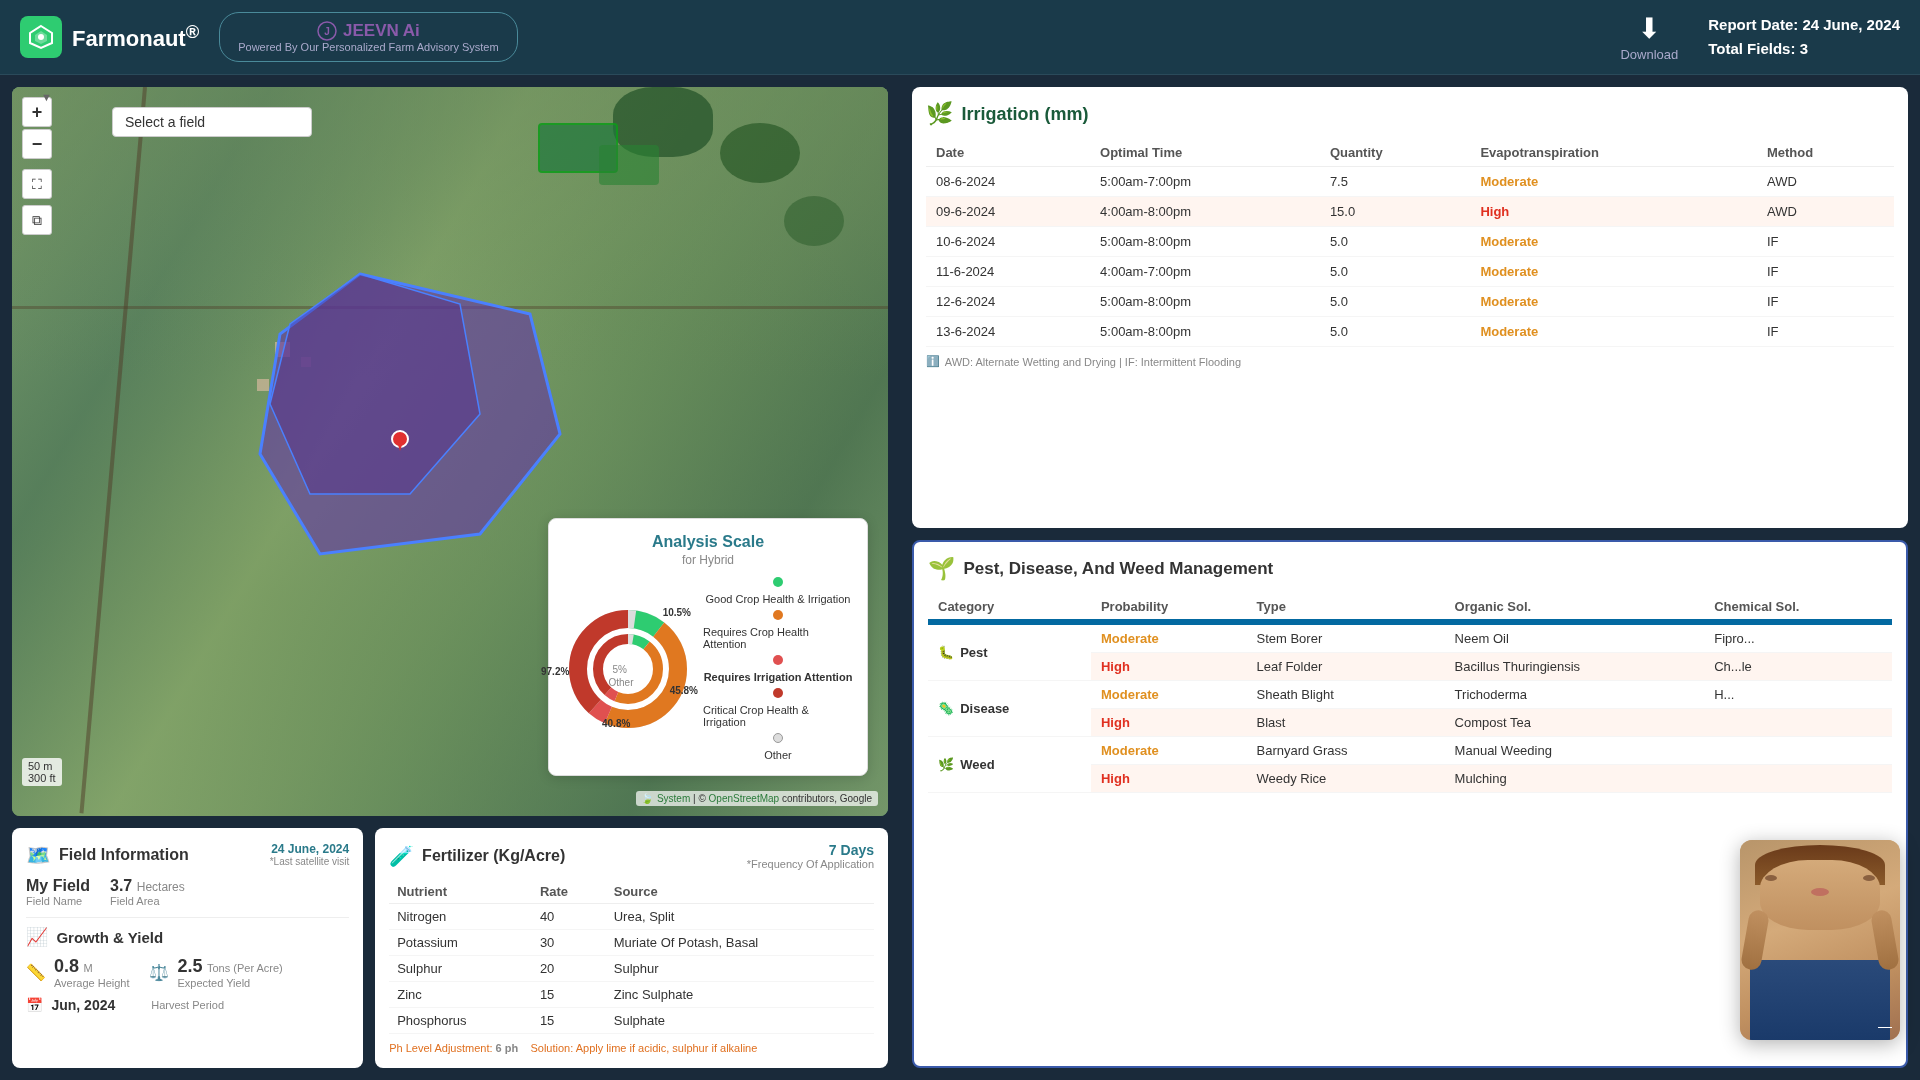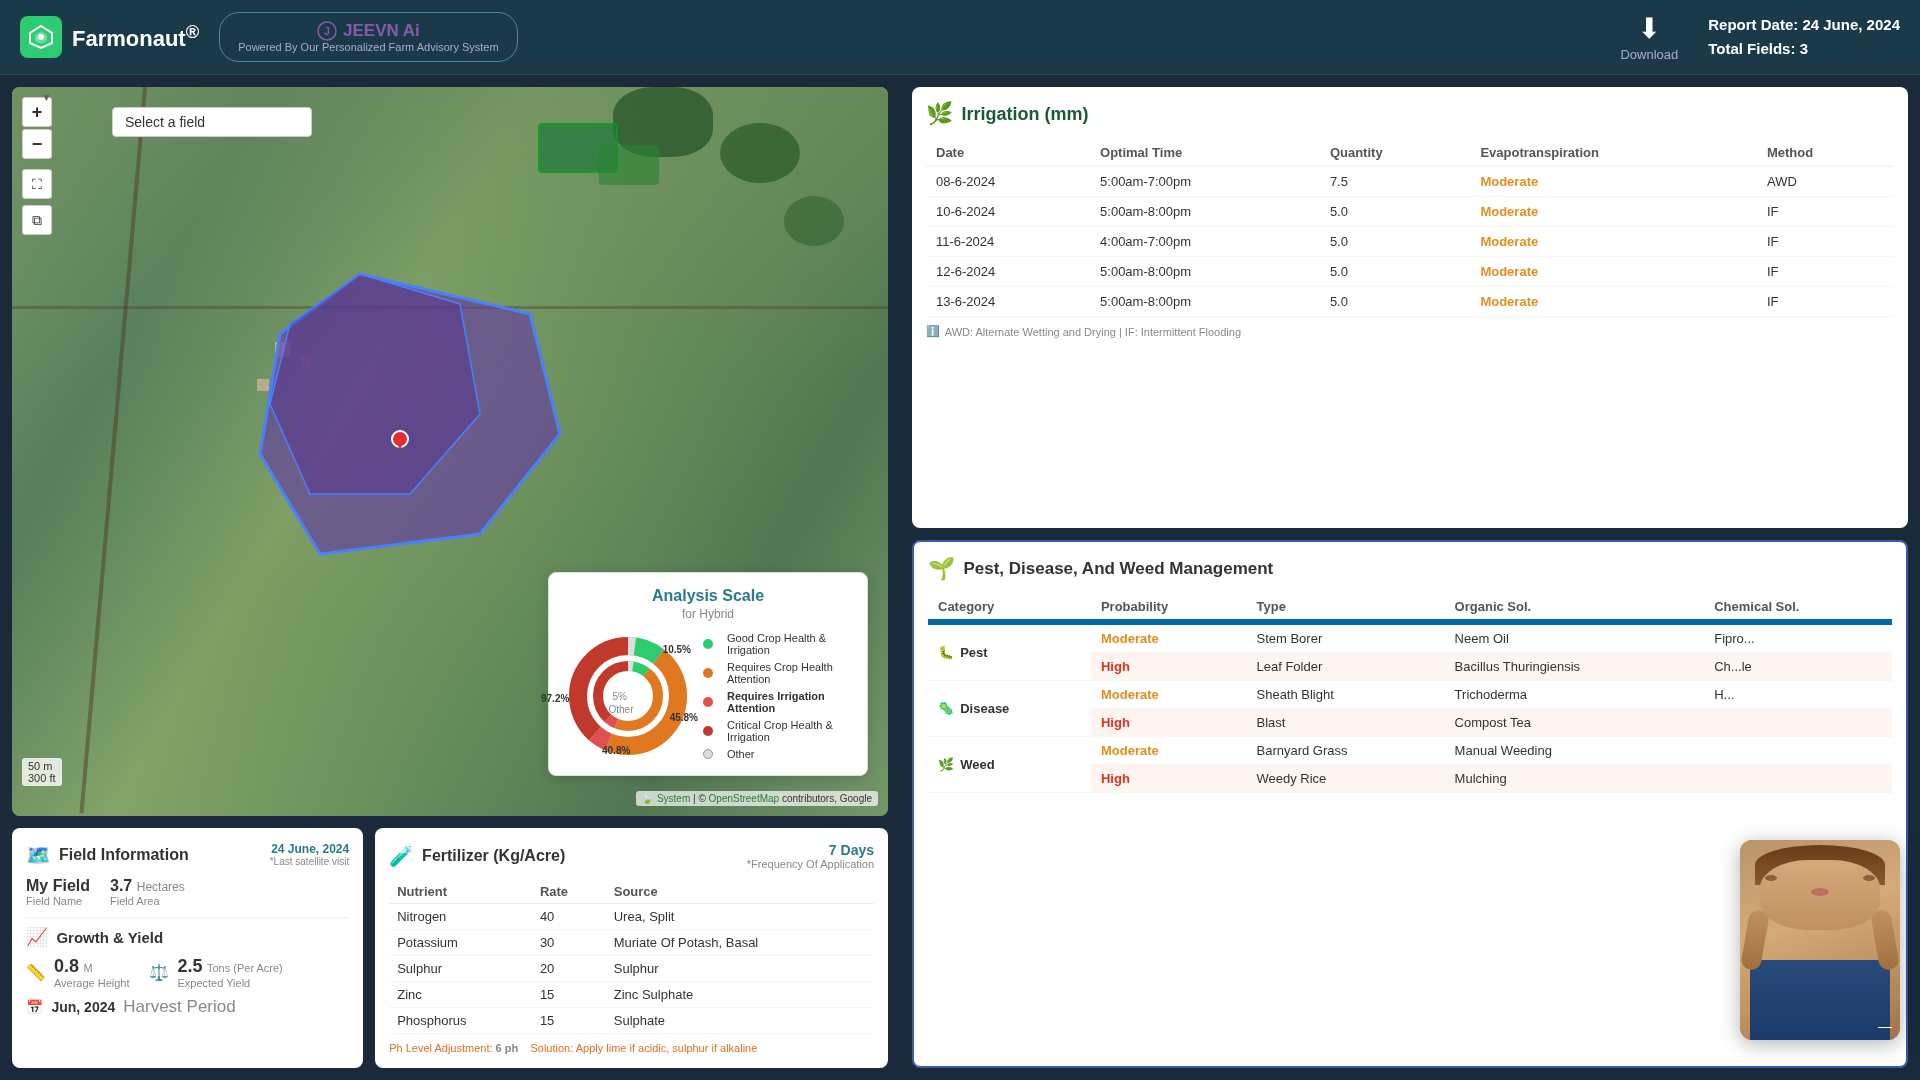--- a/index.html
+++ b/index.html
@@ -253,21 +253,22 @@
     }
     .chart-labels {
       display: flex;
       flex-direction: column;
       gap: 5px;
       font-size: 12px;
     }
     .chart-label-item {
       display: flex;
       align-items: center;
-      gap: 14px;
+      gap: 6px;
+      flex-direction: column;
     }
     .chart-dot {
       width: 10px;
       height: 10px;
       border-radius: 50%;
       flex-shrink: 0;
     }
     
     .bottom-panels {
       display: flex;
@@ -344,21 +345,21 @@
     }
     .growth-unit { font-size: 11px; color: #888; }
     .harvest-row {
       display: flex;
       align-items: center;
       gap: 8px;
       margin-top: 8px;
     }
     .harvest-icon { font-size: 14px; color: #888; }
     .harvest-val { font-size: 14px; font-weight: bold; color: #333; }
-    .harvest-sub { font-size: 17px; color: #888; }
+    .harvest-sub { font-size: 11px; color: #888; margin-left: 28px; }
 
     
     .fertilizer-panel {
       background: white;
       border-radius: 8px;
       padding: 14px;
       flex: 1.5;
     }
     .fert-header {
       display: flex;
@@ -646,21 +647,21 @@
               <circle cx="65" cy="65" r="30" fill="none" stroke="#2ecc71" stroke-width="10" stroke-dasharray="20 188" stroke-dashoffset="0" transform="rotate(-90 65 65)"></circle>
               <circle cx="65" cy="65" r="30" fill="none" stroke="#e07820" stroke-width="10" stroke-dasharray="86 188" stroke-dashoffset="-20" transform="rotate(-90 65 65)"></circle>
               <circle cx="65" cy="65" r="30" fill="none" stroke="#e05050" stroke-width="10" stroke-dasharray="10 188" stroke-dashoffset="-106" transform="rotate(-90 65 65)"></circle>
               <circle cx="65" cy="65" r="30" fill="none" stroke="#c0392b" stroke-width="10" stroke-dasharray="77 188" stroke-dashoffset="-116" transform="rotate(-90 65 65)"></circle>
               <circle cx="65" cy="65" r="30" fill="none" stroke="#dddddd" stroke-width="10" stroke-dasharray="8 188" stroke-dashoffset="-193" transform="rotate(-90 65 65)"></circle>
 
               <circle cx="65" cy="65" r="16" fill="white"></circle>
             </svg>
             
             <div style="position:absolute;left:-22px;top:48%;font-size:10px;font-weight:bold;color:#333;">97.2%</div>
-            <div style="position:absolute;top:13px;right:2px;font-size:10px;font-weight:bold;color:#333;">10.5%</div>
+            <div style="position:absolute;top:3px;right:2px;font-size:10px;font-weight:bold;color:#333;">10.5%</div>
             <div style="position:absolute;top:62%;right:-5px;font-size:10px;font-weight:bold;color:#333;">45.8%</div>
             <div style="position:absolute;bottom:5px;left:30%;font-size:10px;font-weight:bold;color:#333;">40.8%</div>
             <div style="position:absolute;top:46%;left:38%;font-size:10px;color:#888;">5%</div>
             <div style="position:absolute;top:56%;left:35%;font-size:10px;color:#888;">Other</div>
           </div>
 
           <div class="chart-labels">
             <div class="chart-label-item">
               <div class="chart-dot" style="background:#2ecc71;"></div>
               <span style="font-size:11px;">Good Crop Health &amp; Irrigation</span>
@@ -814,20 +815,27 @@
           </tr>
         </thead>
         <tbody id="irr-tbody">
             <tr>
     <td>08-6-2024</td>
     <td>5:00am-7:00pm</td>
     <td>7.5</td>
     <td><span class="badge-moderate">Moderate</span></td>
     <td>AWD</td>
   </tr>
+            <tr class="highlight">
+    <td>09-6-2024</td>
+    <td>4:00am-8:00pm</td>
+    <td>15.0</td>
+    <td><span class="badge-high">High</span></td>
+    <td>AWD</td>
+  </tr>
             <tr>
     <td>10-6-2024</td>
     <td>5:00am-8:00pm</td>
     <td>5.0</td>
     <td><span class="badge-moderate">Moderate</span></td>
     <td>IF</td>
   </tr>
             <tr>
     <td>11-6-2024</td>
     <td>4:00am-7:00pm</td>

